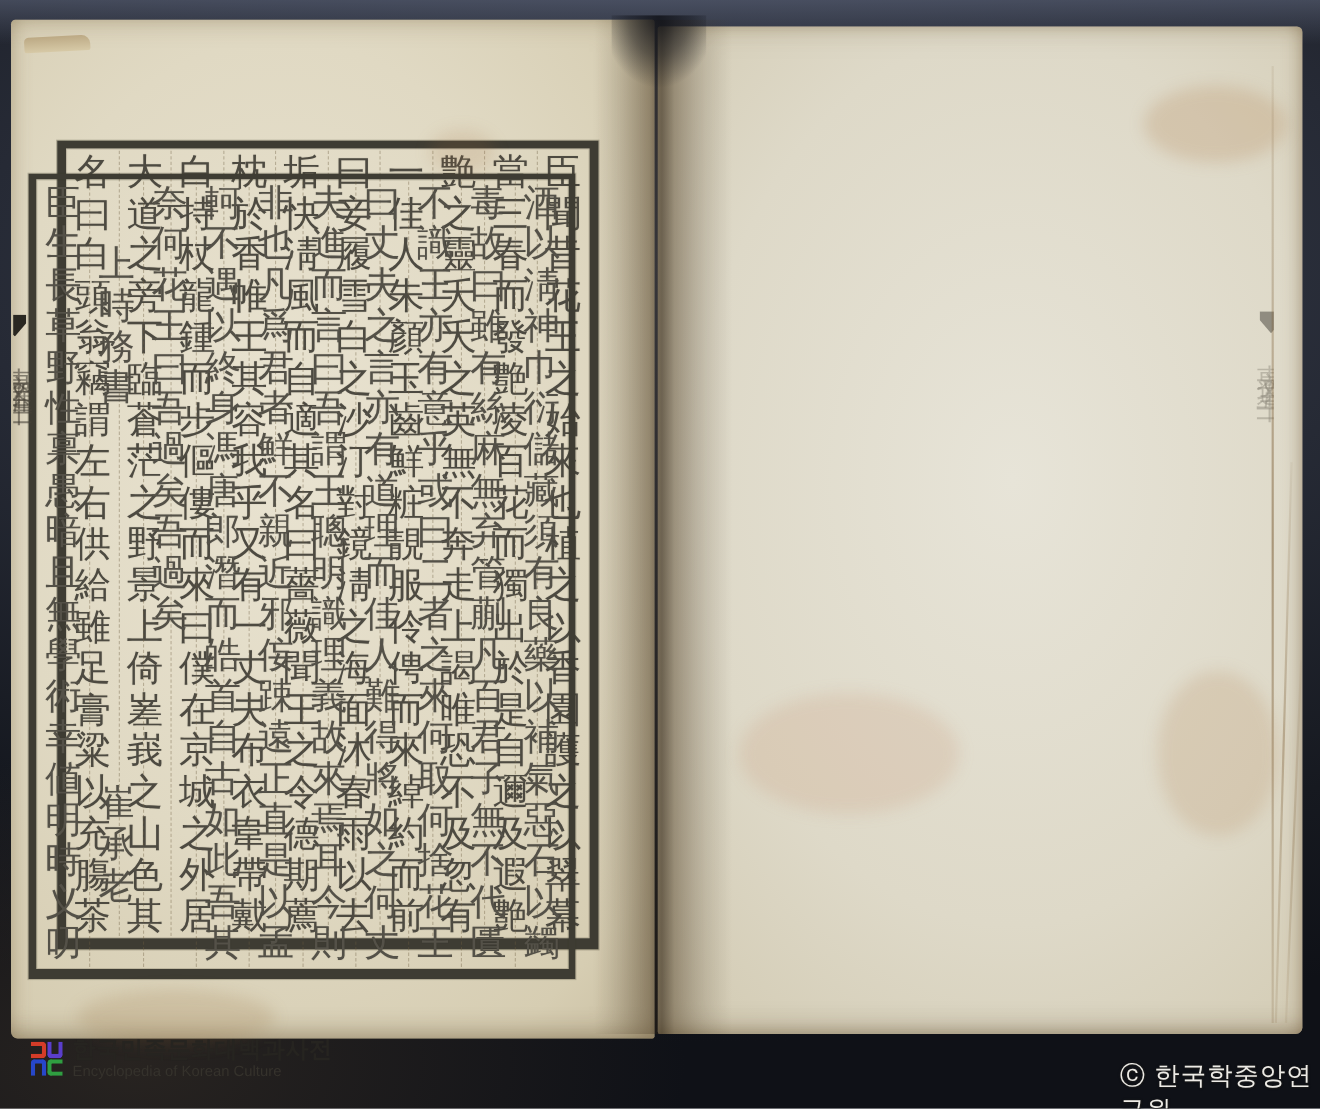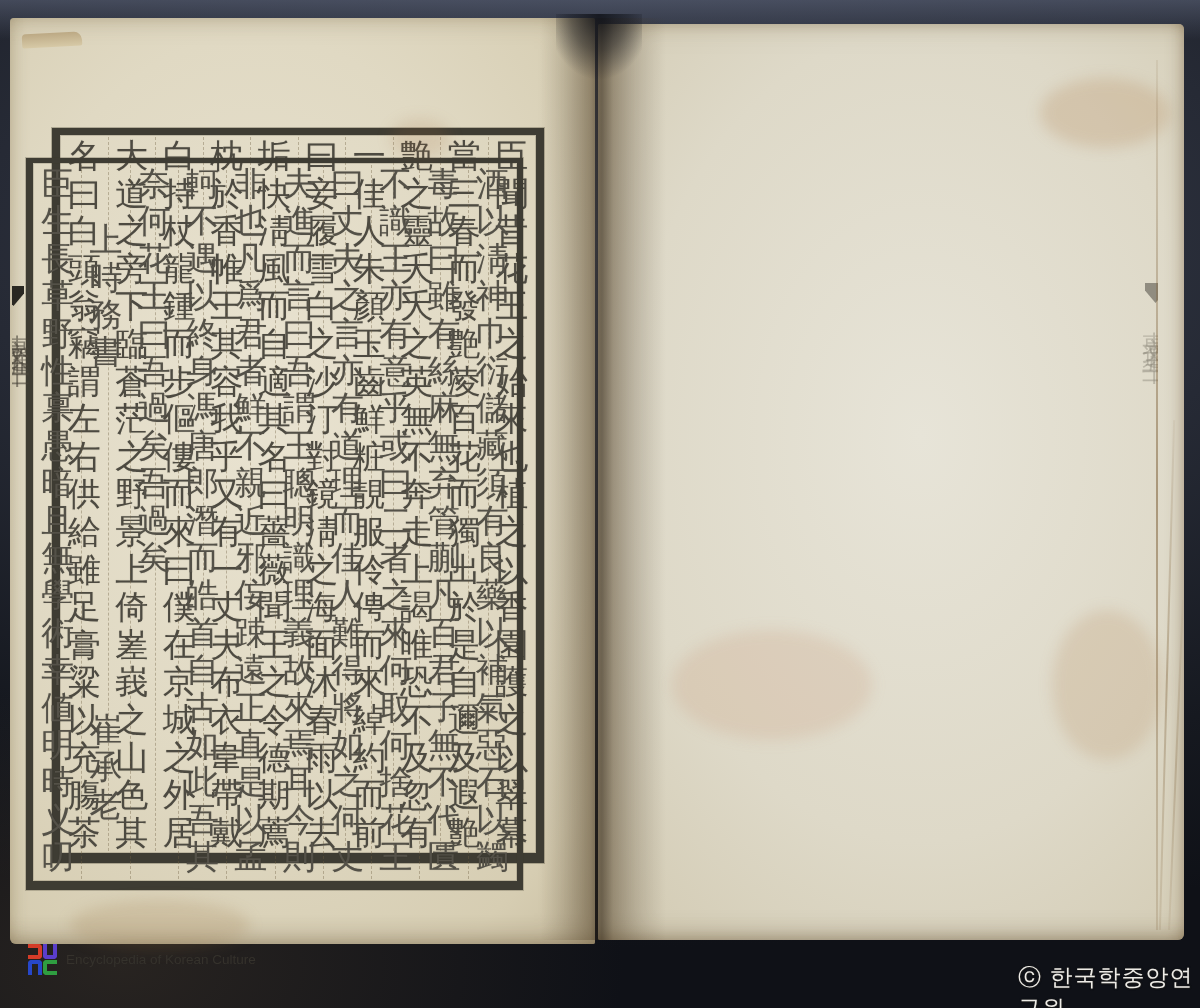--- a/index.html
+++ b/index.html
@@ -559,19 +559,20 @@
   <div class="edge-line edge-r3"></div>
 
   <div class="logo">
     <div class="mark">
       <span class="m-tl"></span>
       <span class="m-tr"></span>
       <span class="m-bl"></span>
       <span class="m-br"></span>
     </div>
     <div>
+      <div class="logo-ko">한국민족문화대백과사전</div>
       <div class="logo-en">Encyclopedia of Korean Culture</div>
     </div>
   </div>
 
   <div class="copyright">ⓒ 한국학중앙연구원.</div>
 
 </div>
 
 </body></html>

